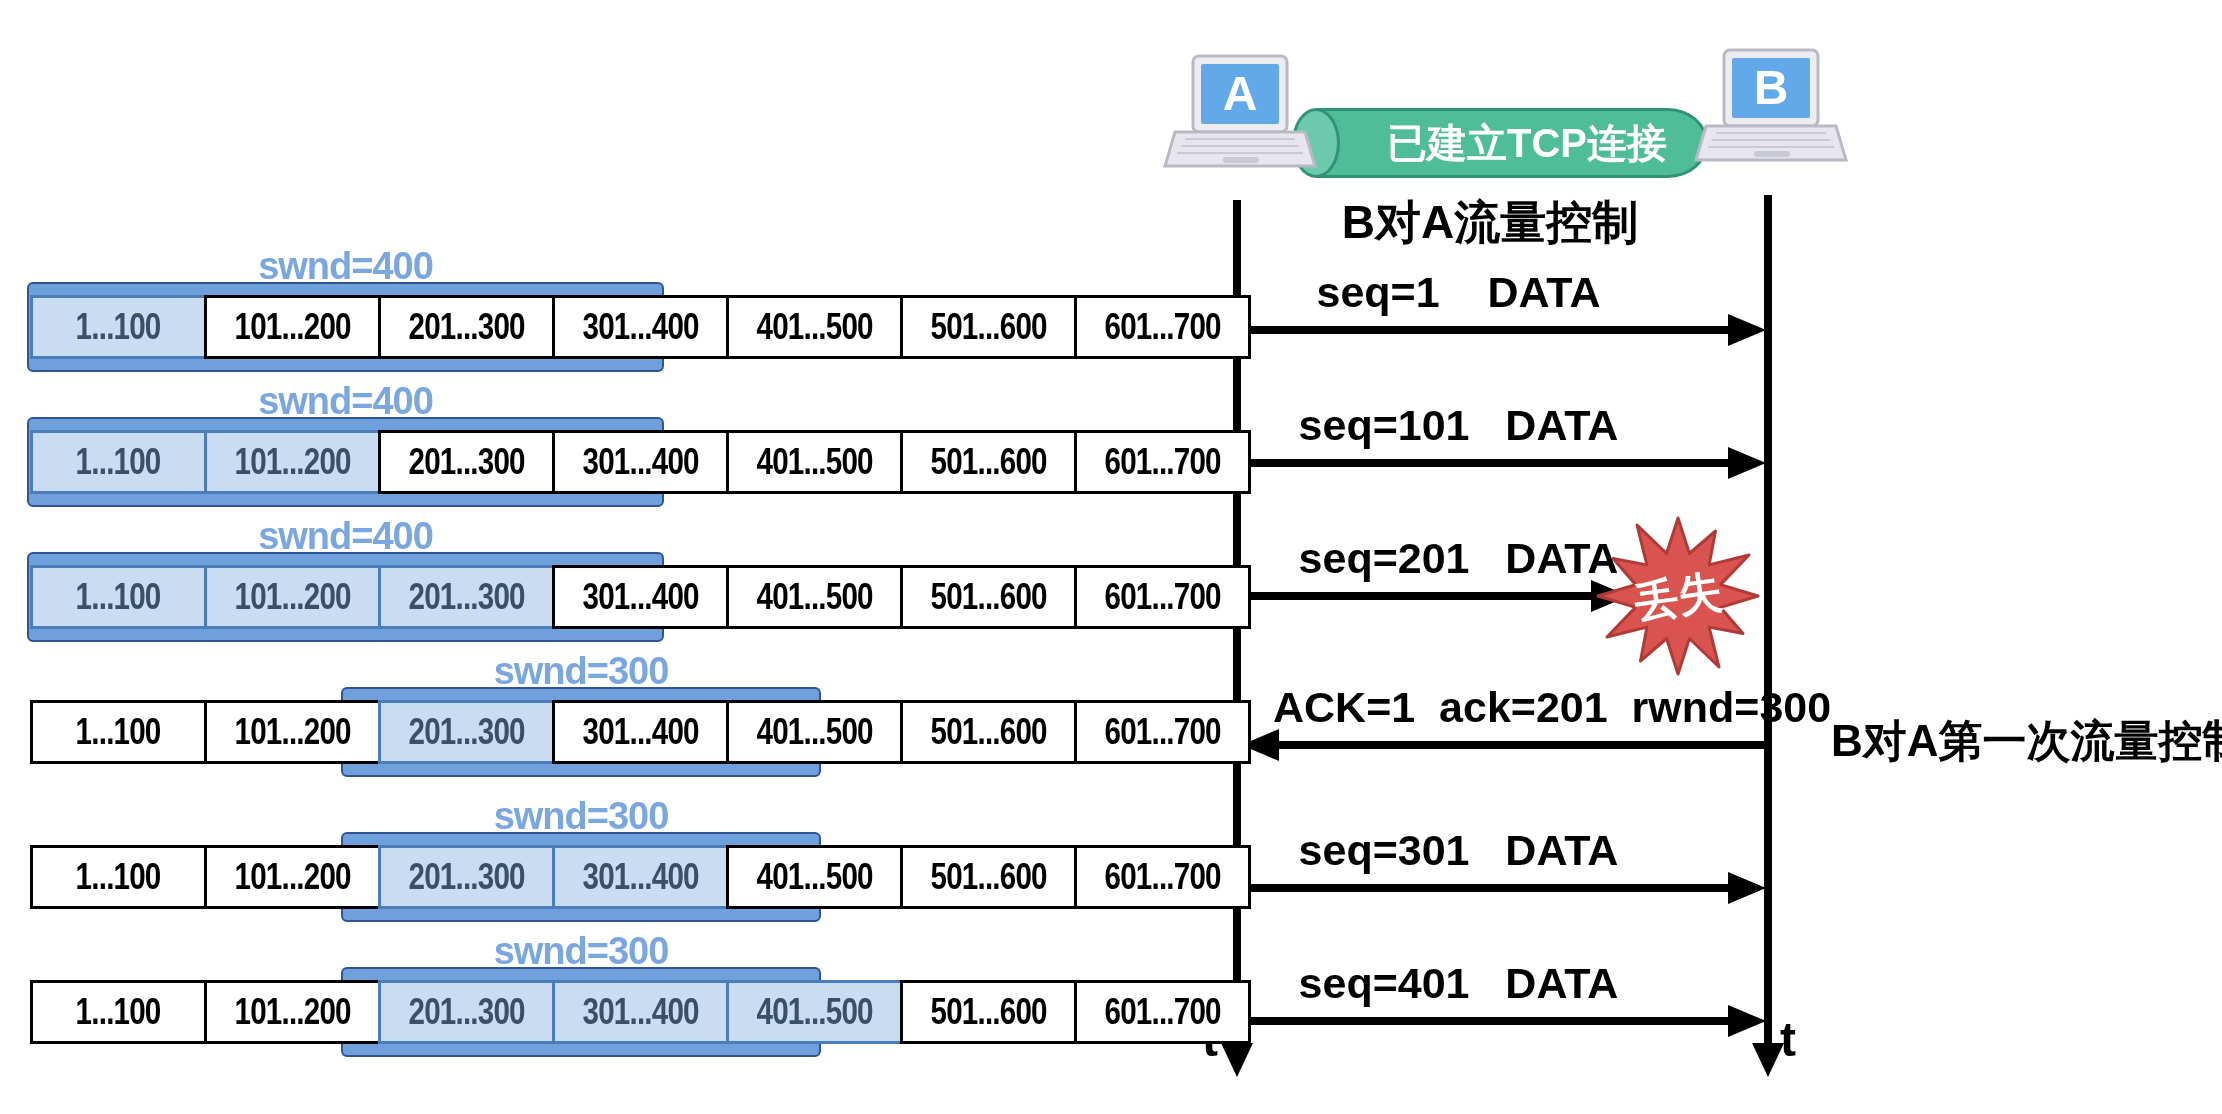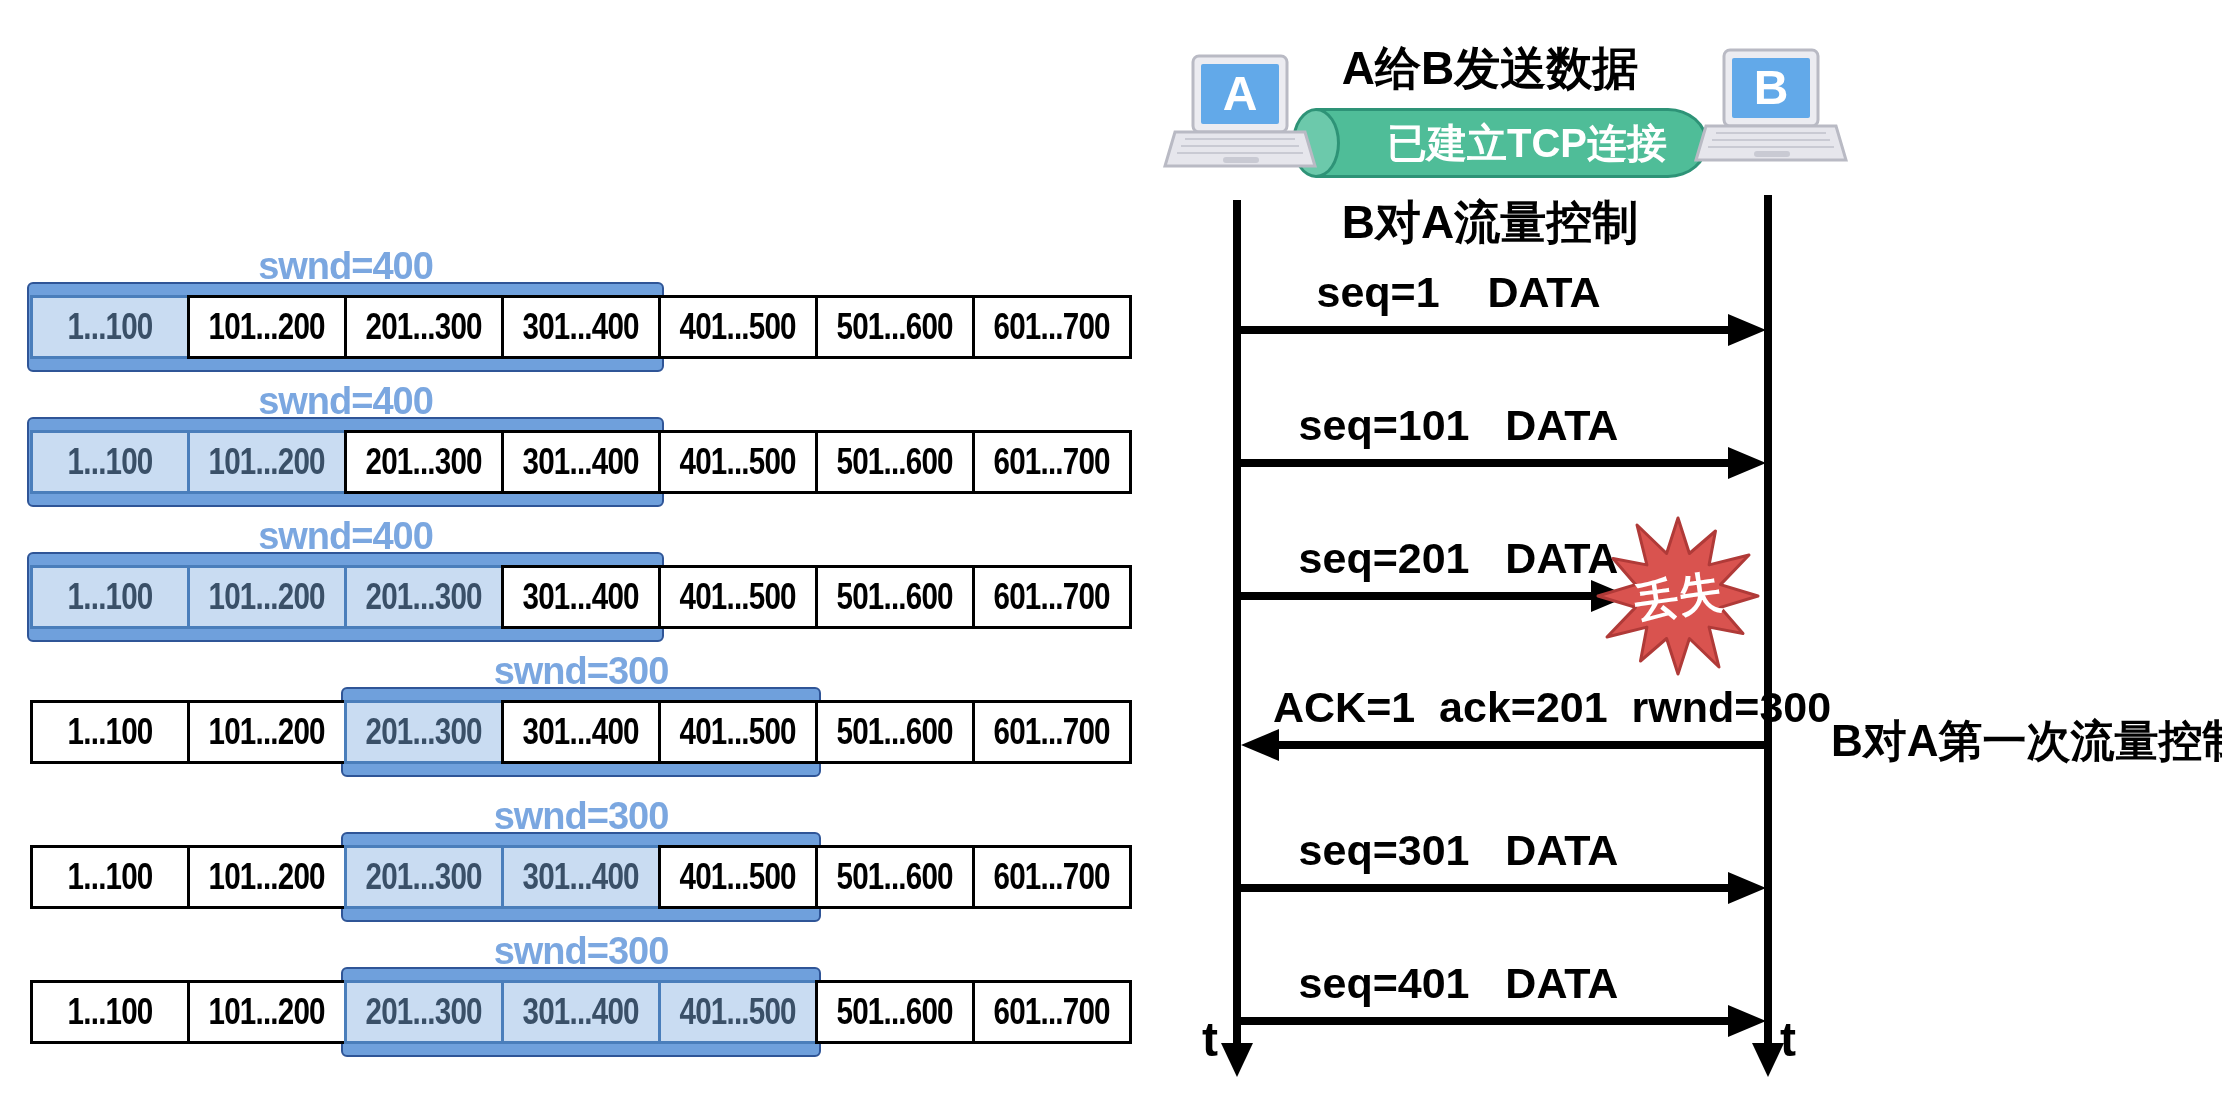--- a/index.html
+++ b/index.html
@@ -17,21 +17,21 @@
   .swnd.w14 { left:0; width:631px; }
   .swnd.w35 { left:314px; width:474px; }
   .band {
     position:absolute; top:-13px; height:90px; background:#6FA0DC;
     border:2px solid #2F5597; border-radius:6px; box-sizing:border-box; z-index:0;
   }
   .band.w14 { left:-3px; width:637px; }
   .band.w35 { left:311px; width:480px; }
   .cells { position:absolute; top:0; left:0; display:flex; z-index:1; }
   .cell {
-    box-sizing:border-box; width:160px; height:64px; margin-left:-3px;
+    box-sizing:border-box; width:177px; height:64px; margin-left:-3px;
     border:3px solid #000; background:#fff; color:#000;
     display:flex; align-items:center; justify-content:center;
     font-weight:bold; font-size:37px; position:relative;
   }
   .cell:first-child { margin-left:0; }
   .cell > span { white-space:nowrap; transform:scaleX(0.8); letter-spacing:-1px; }
   .cell.sent { background:#C9DCF2; border-color:#4A7EBB; color:#3A5068; }
 
   
   .caption-top, .caption-mid {
@@ -266,21 +266,20 @@
         </div>
       <div class="cell">
           <span>501...600</span>
         </div>
       <div class="cell">
           <span>601...700</span>
         </div>
     </div>
   </div>
 
-  <div class="caption-top">A给B发送数据</div>
 
   <div class="pipe-body">
     <span class="pipe-label">已建立TCP连接</span>
   </div>
   <div class="pipe-cap"></div>
 
   <svg class="laptop laptop-a" viewBox="0 0 160 150">
     <rect x="36" y="4" width="94" height="76" rx="6" fill="#ECECF1" stroke="#B9BAC4" stroke-width="3"></rect>
     <rect x="44" y="12" width="78" height="60" rx="2" fill="#62A9E9"></rect>
     <path d="M18 80 L148 80 L158 114 L8 114 Z" fill="#E6E6EC" stroke="#B9BAC4" stroke-width="3"></path>

